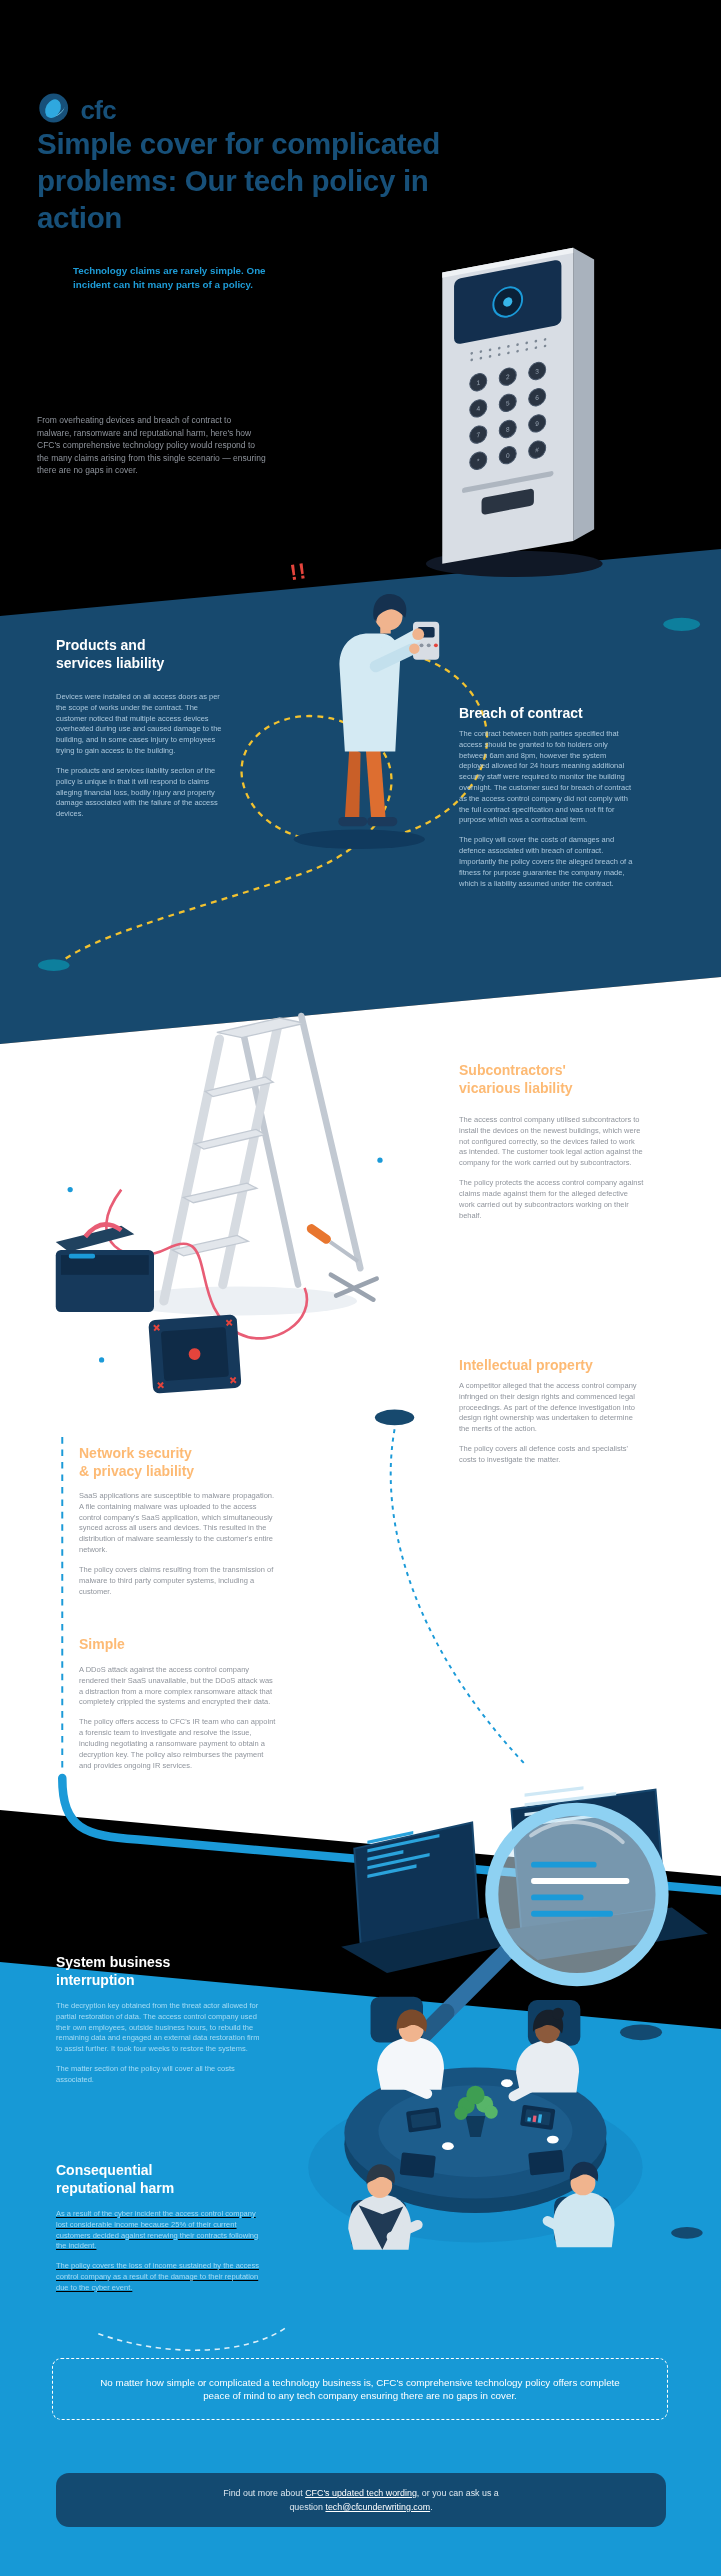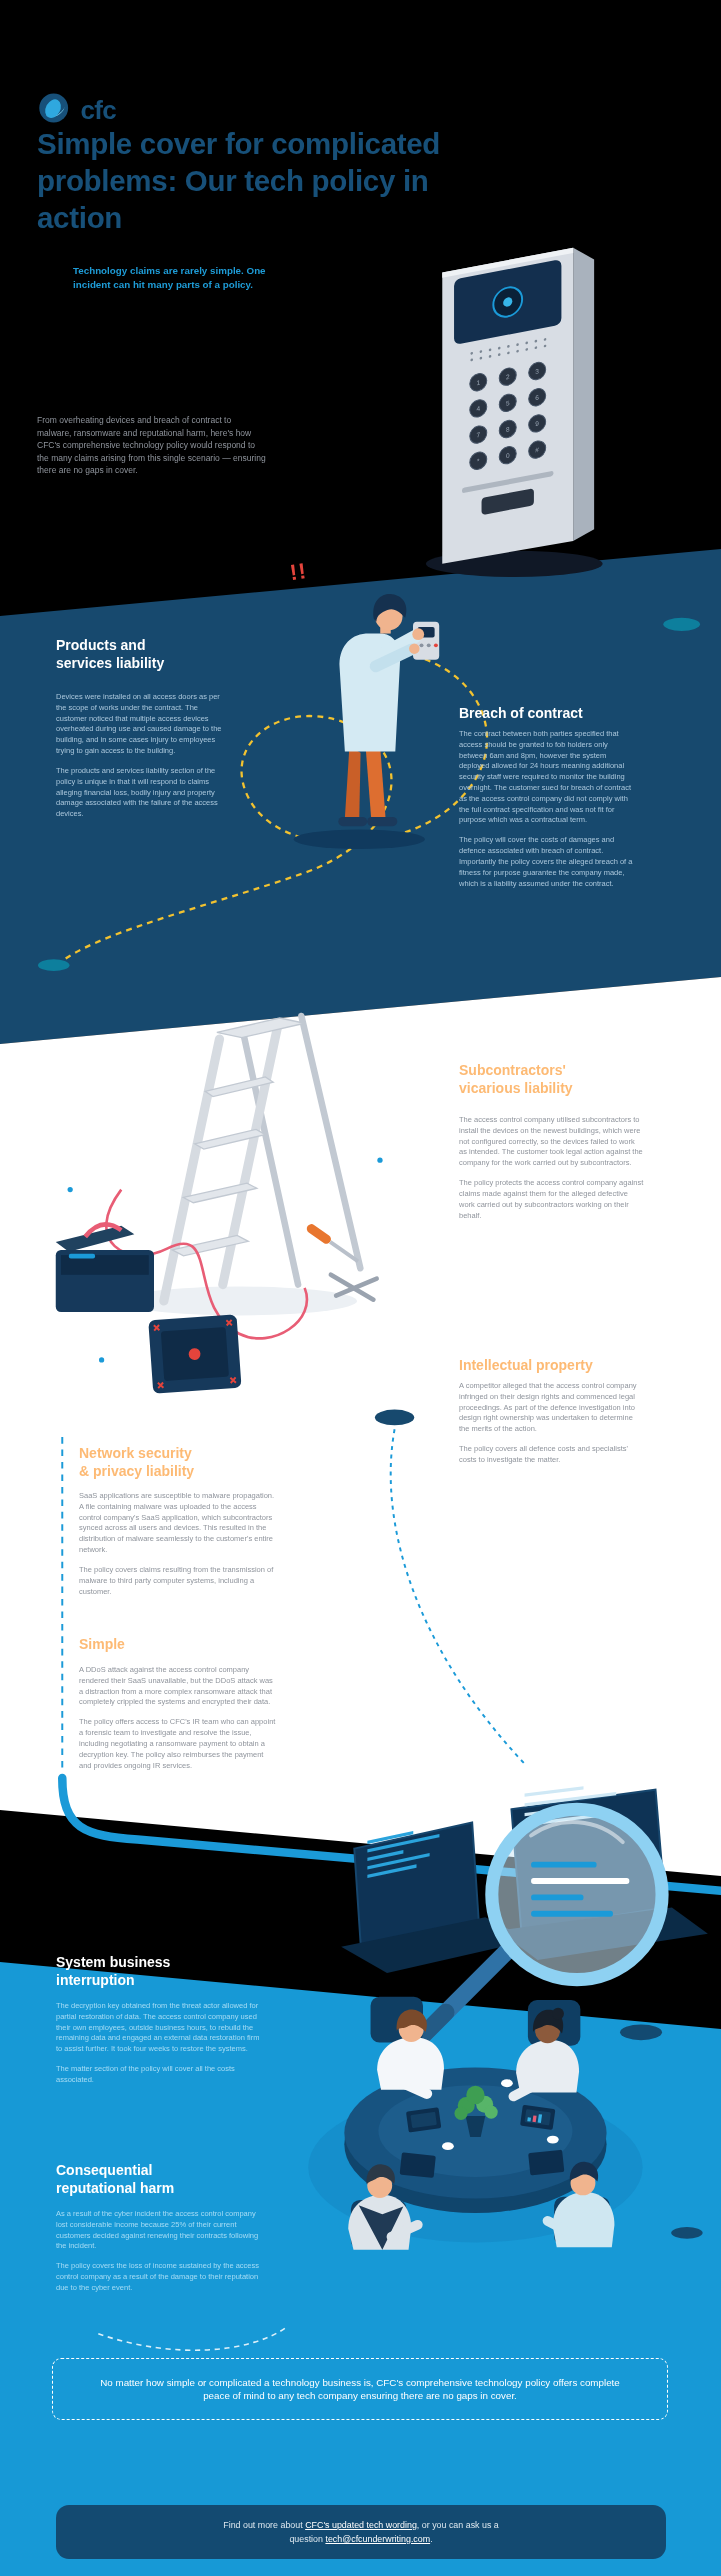--- a/index.html
+++ b/index.html
@@ -19,21 +19,21 @@
   .h2-white{color:#FFFFFF;}
   .h2-blue{color:#fdba74;}
   .body-txt p{margin:0 0 9.2px 0;font-size:7.5px;line-height:10.8px;}
   .txt-navybg p{color:#ABC7DC;}
   .txt-whitebg p{color:#90959D;}
   .txt-bluebg p{color:#A5DCF5;}
   .callout{box-sizing:border-box;border:1.3px dashed #FFFFFF;border-radius:9.2px;
            padding:17px 46px;text-align:center;}
   .callout-text{font-size:9.8px;line-height:13px;font-weight:normal;color:#FFFFFF;text-align:center;}
   .footer-bar{box-sizing:border-box;background:#134A71;border-radius:13px;
-              display:flex;align-items:center;justify-content:center;margin-top:32px;}
+              display:flex;align-items:center;justify-content:center;}
   .footer-text{width:288px;text-align:center;font-size:8.9px;line-height:14.4px;color:#DCE7EF;}
   .footer-text a{color:#FFFFFF;text-decoration:underline;cursor:pointer;}
   .excl{font-size:22px;font-weight:bold;color:#E4443C;transform:rotate(-8deg);letter-spacing:1.3px;}
   svg{display:block;}
 </style>
 </head>
 <body>
 
 <div class="canvas">
 
@@ -214,21 +214,21 @@
   </div>
   <div class="abs h2 h2-blue" style="left:459px;top:1357px;">Intellectual property</div>
   <div class="abs body-txt txt-whitebg" style="left:459px;top:1381px;width:185px;">
     <p>A competitor alleged that the access control company infringed on their design rights and commenced legal proceedings. As part of the defence investigation into design right ownership was undertaken to determine the merits of the action.</p>
     <p>The policy covers all defence costs and specialists' costs to investigate the matter.</p>
   </div>
 
   <div class="abs h2 h2-blue" style="left:79px;top:1445px;">Network security
 &amp; privacy liability</div>
   <div class="abs body-txt txt-whitebg" style="left:79px;top:1491px;width:197px;">
-    <p>SaaS applications are susceptible to malware propagation. A file containing malware was uploaded to the access control company's SaaS application, which subcontractors synced across all users and devices. This resulted in the distribution of malware seamlessly to the customer's entire network.</p>
+    <p>SaaS applications are susceptible to malware propagation. A file containing malware was uploaded to the access control company's SaaS application, which simultaneously synced across all users and devices. This resulted in the distribution of malware seamlessly to the customer's entire network.</p>
     <p>The policy covers claims resulting from the transmission of malware to third party computer systems, including a customer.</p>
   </div>
   <div class="abs h2 h2-blue" style="left:79px;top:1636px;">Simple</div>
   <div class="abs body-txt txt-whitebg" style="left:79px;top:1665px;width:197px;">
     <p>A DDoS attack against the access control company rendered their SaaS unavailable, but the DDoS attack was a distraction from a more complex ransomware attack that completely crippled the systems and encrypted their data.</p>
     <p>The policy offers access to CFC's IR team who can appoint a forensic team to investigate and resolve the issue, including negotiating a ransomware payment to obtain a decryption key. The policy also reimburses the payment and provides ongoing IR services.</p>
   </div>
 
   <svg class="abs" style="left:315px;top:1711px;" width="406" height="380" viewBox="0 0 620 580">
     <polygon points="60,210 240,170 250,320 70,360" fill="#0E3355" stroke="#16466D" stroke-width="3"></polygon>
@@ -261,21 +261,21 @@
   </svg>
 
   <div class="abs h2 h2-white" style="left:56px;top:1954px;">System business
 interruption</div>
   <div class="abs body-txt txt-bluebg" style="left:56px;top:2001px;width:207px;">
     <p>The decryption key obtained from the threat actor allowed for partial restoration of data. The access control company used their own employees, outside business hours, to rebuild the remaining data and engaged an external data restoration firm to assist further. It took four weeks to restore the systems.</p>
     <p>The matter section of the policy will cover all the costs associated.</p>
   </div>
   <div class="abs h2 h2-white" style="left:56px;top:2162px;">Consequential
 reputational harm</div>
-  <div class="abs body-txt txt-bluebg" style="left:56px;top:2209px;width:207px;">
+  <div class="abs body-txt txt-bluebg" style="left:56px;top:2209px;width:207px;text-decoration:underline;">
     <p>As a result of the cyber incident the access control company lost considerable income because 25% of their current customers decided against renewing their contracts following the incident.</p>
     <p>The policy covers the loss of income sustained by the access control company as a result of the damage to their reputation due to the cyber event.</p>
   </div>
 
   <svg class="abs" style="left:272px;top:1918px;" width="420" height="436" viewBox="0 0 640 665">
     <ellipse cx="310" cy="380" rx="255" ry="115" fill="#1489C4" opacity="0.6"></ellipse>
     <rect x="150" y="120" width="80" height="70" rx="14" fill="#0F3E63"></rect>
     <rect x="390" y="125" width="80" height="70" rx="14" fill="#0F3E63"></rect>
     <rect x="120" y="430" width="85" height="75" rx="14" fill="#0F3E63"></rect>
     <rect x="430" y="425" width="85" height="75" rx="14" fill="#0F3E63"></rect>

